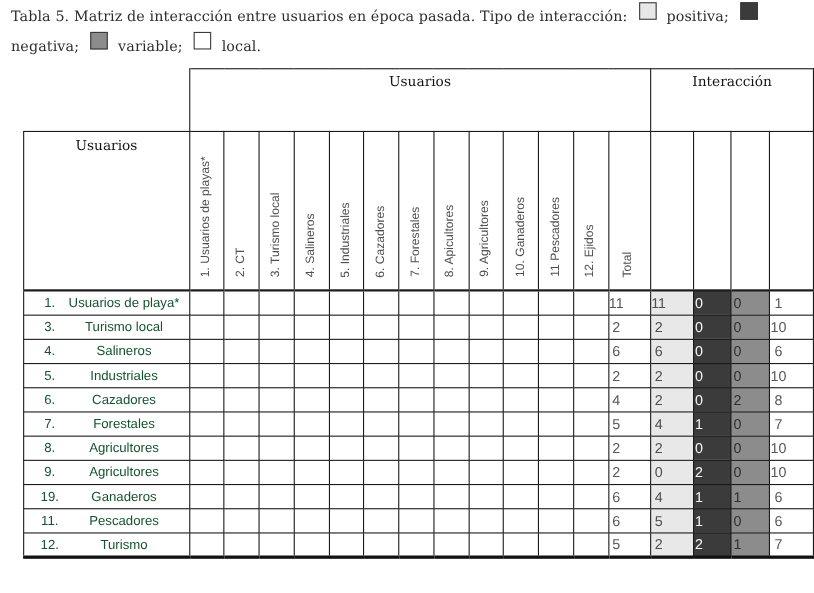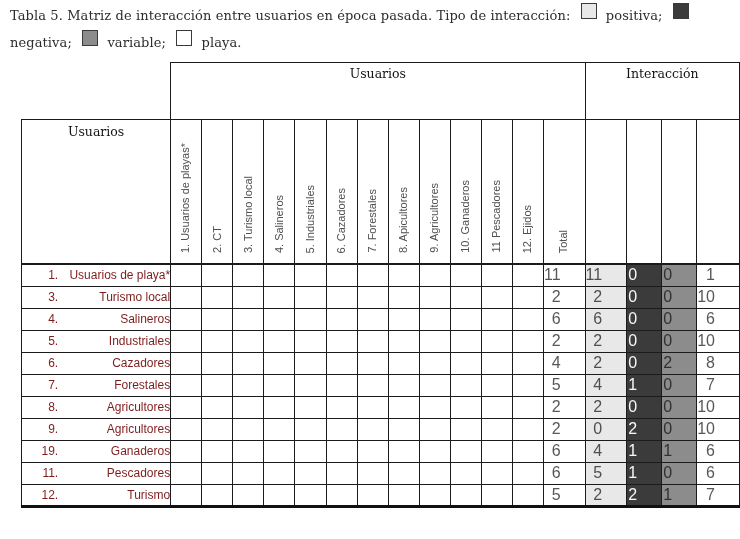--- a/index.html
+++ b/index.html
@@ -30,30 +30,30 @@
   tr.collabel-row th{height:139px;vertical-align:bottom;text-align:center;background:#fff;}
   tr.collabel-row th.rowhead-title{vertical-align:top;text-align:center;
         font-family:"DejaVu Serif",serif;font-size:12.5px;color:#141414;padding-top:4px;}
   .vlabel{display:inline-block;writing-mode:vertical-rl;transform:rotate(180deg);
           font-size:11px;color:#4f4f4f;line-height:1.05;padding-top:6px;
           white-space:nowrap;}
   tr.collabel-row th.int-head{border-bottom:2px solid #1b1b1b;}
   tr.collabel-row th{border-bottom:2px solid #1b1b1b;}
 
   tbody tr{height:22px;}
-  th.rowlabel{text-align:right;vertical-align:middle;font-size:12px;color:#7f1d1d;
+  th.rowlabel{text-align:center;vertical-align:middle;font-size:12px;color:#14532d;
               background:#fff;}
   .rowlabel .rnum{display:inline-block;width:23px;padding-left:9px;vertical-align:top;}
   .rowlabel .rname{display:inline-block;width:112px;vertical-align:top;}
   td.mcell{background:#fff;}
   .c-P{background:var(--positiva);}
   .c-N{background:var(--negativa);}
   .c-V{background:var(--variable);}
   .c-0{background:var(--nula);}
-  td.num{text-align:right;padding-right:24px;font-size:16px;color:#585858;}
+  td.num{text-align:center;padding-right:24px;font-size:13px;color:#585858;}
   td.totalcell{background:#fff;}
   .bg-positiva{background:var(--positiva);}
   .bg-negativa{background:var(--negativa);}
   .bg-variable{background:var(--variable);}
   .bg-nula{background:var(--nula);}
   td.int-positiva{background:var(--positiva);color:#4f4f4f;}
   td.int-negativa{background:var(--negativa);color:#f7f7f7;}
   td.int-variable{background:var(--variable);color:#303030;}
   td.int-nula{background:var(--nula);color:#585858;}
   tbody tr:last-child th,tbody tr:last-child td{border-bottom:3px solid #111;}
@@ -68,21 +68,21 @@
       <span>Tabla 5. Matriz de interacción entre usuarios en época pasada. Tipo de interacción:</span>
       <span class="swatch sw-positiva"></span>
       <span>positiva;</span>
       <span class="swatch sw-negativa"></span>
     </span>
     <span class="cap-line">
       <span>negativa;</span>
       <span class="swatch sw-variable"></span>
       <span>variable;</span>
       <span class="swatch sw-nula"></span>
-      <span>playa.</span>
+      <span>local.</span>
     </span>
   </div>
 
   <table class="matrix">
     <colgroup id="matrix-cols">
         <col style="width: 151px;">
         <col style="width: 32px;">
         <col style="width: 32px;">
         <col style="width: 32px;">
         <col style="width: 32px;">

